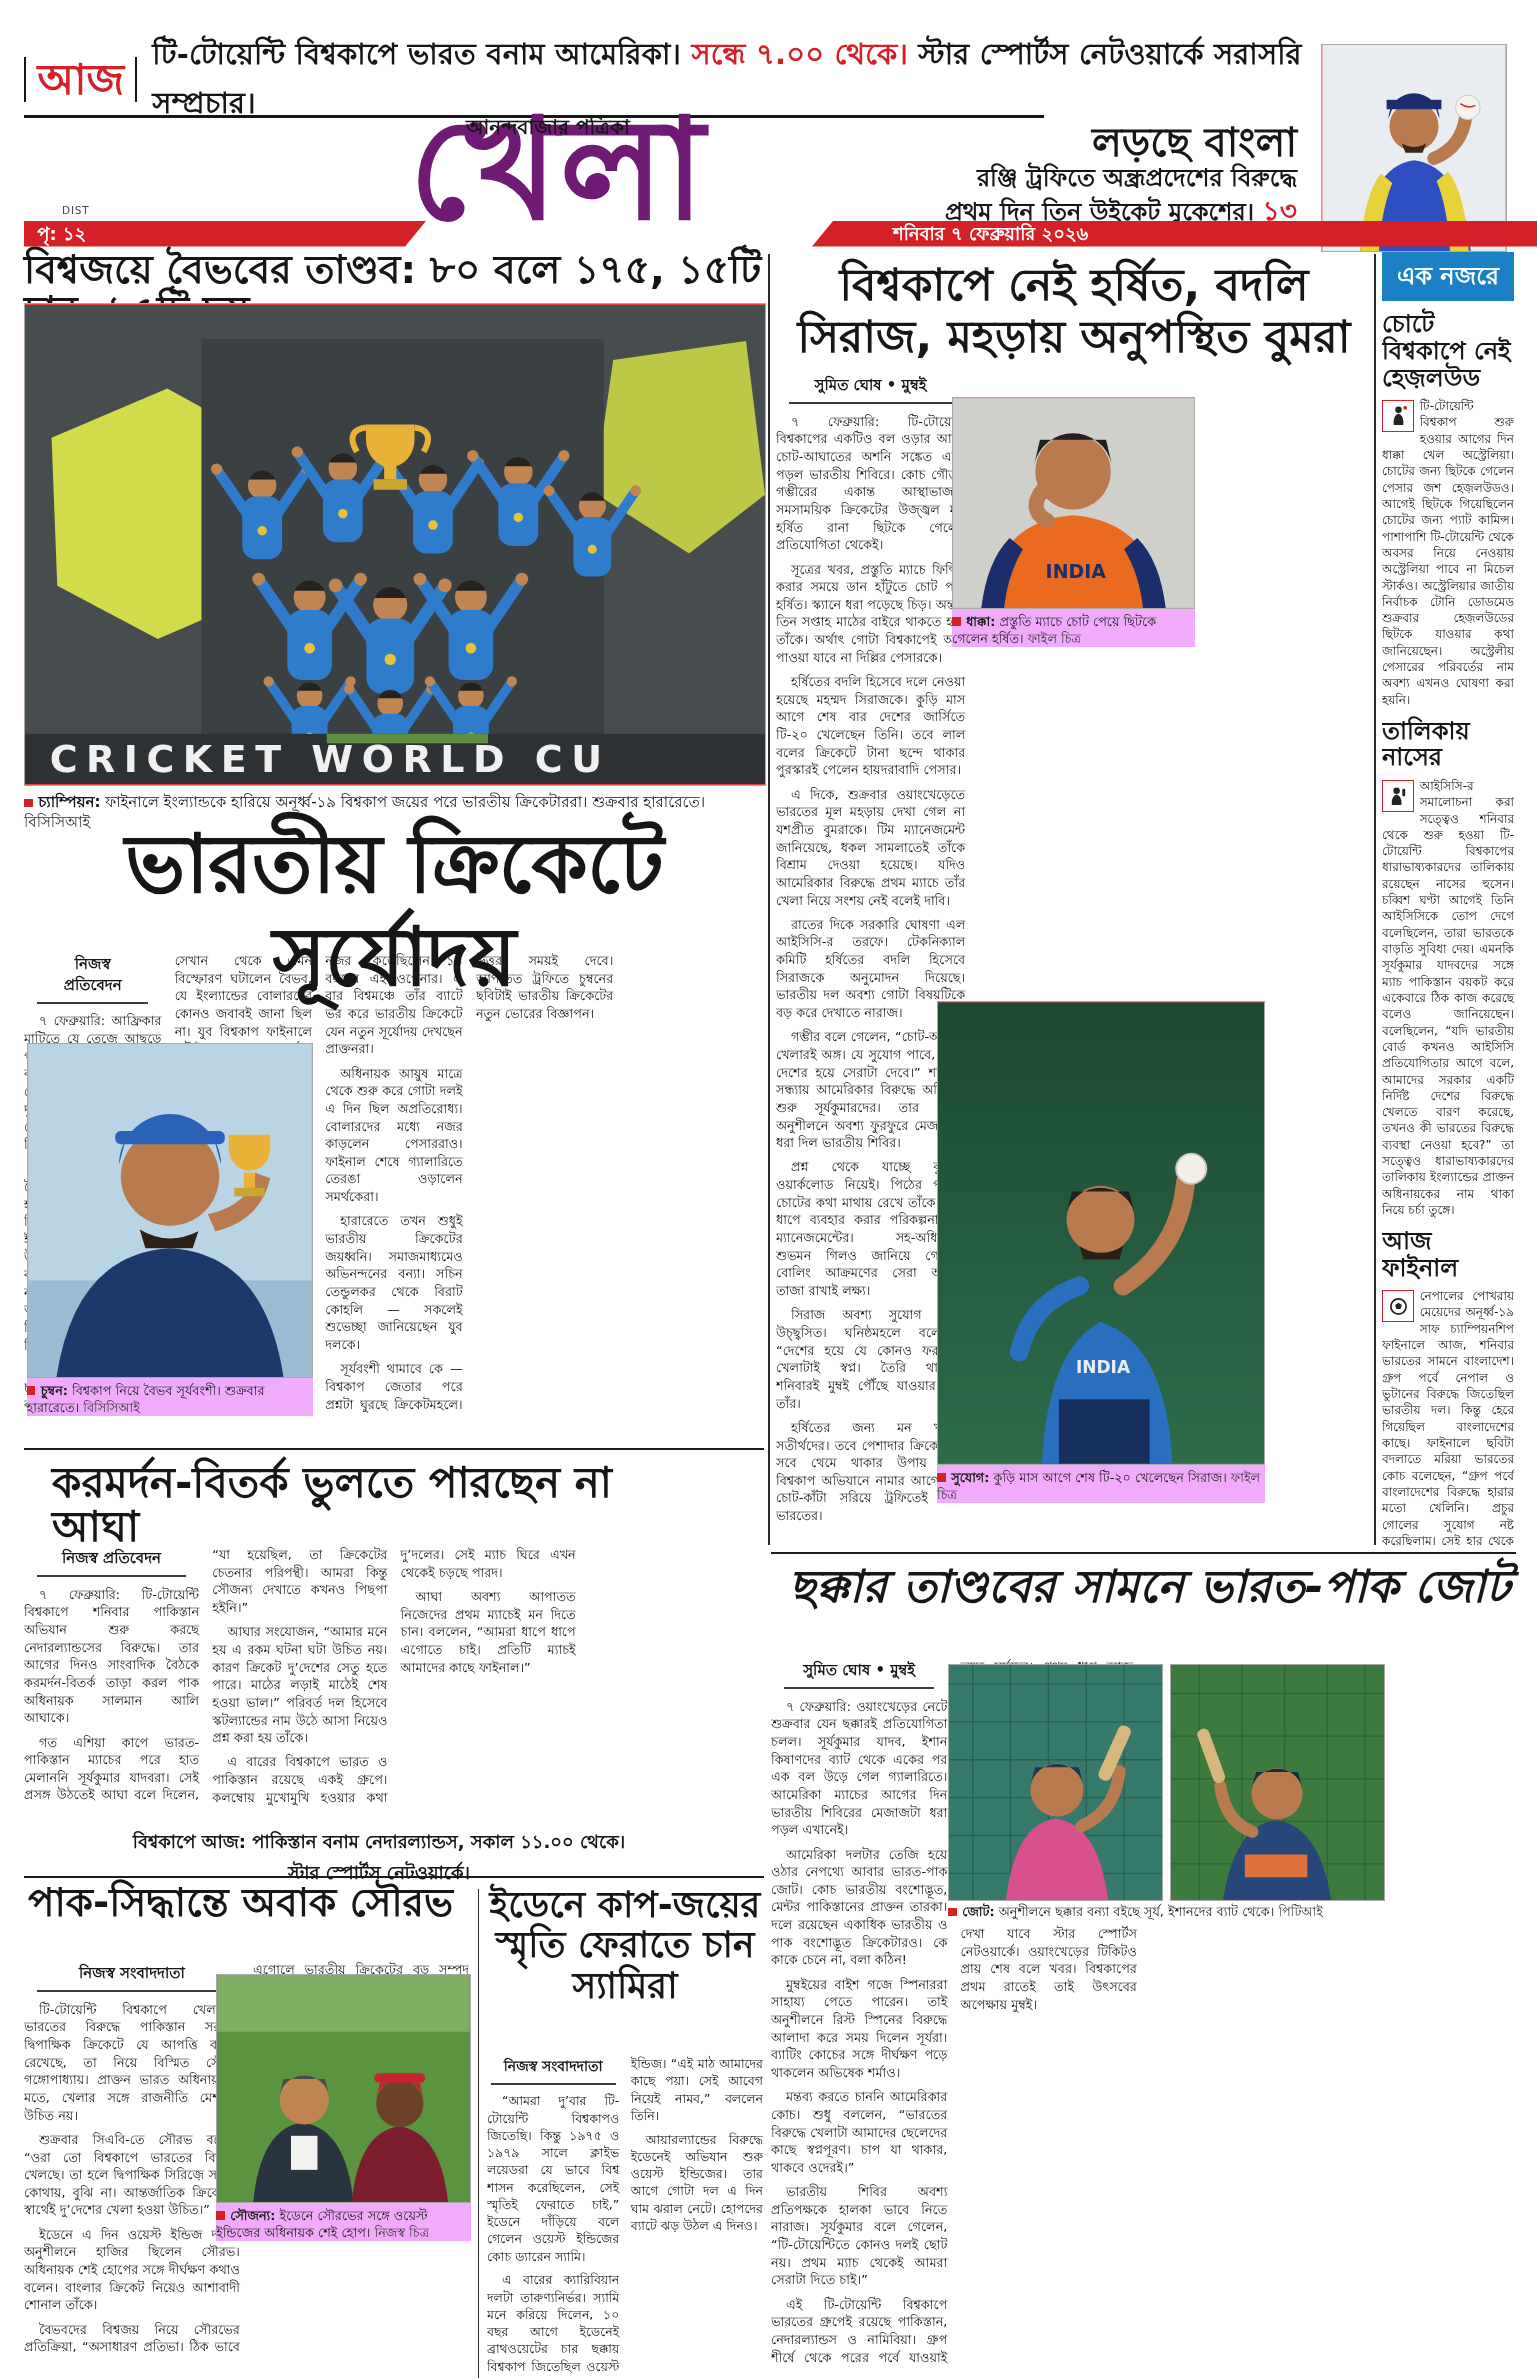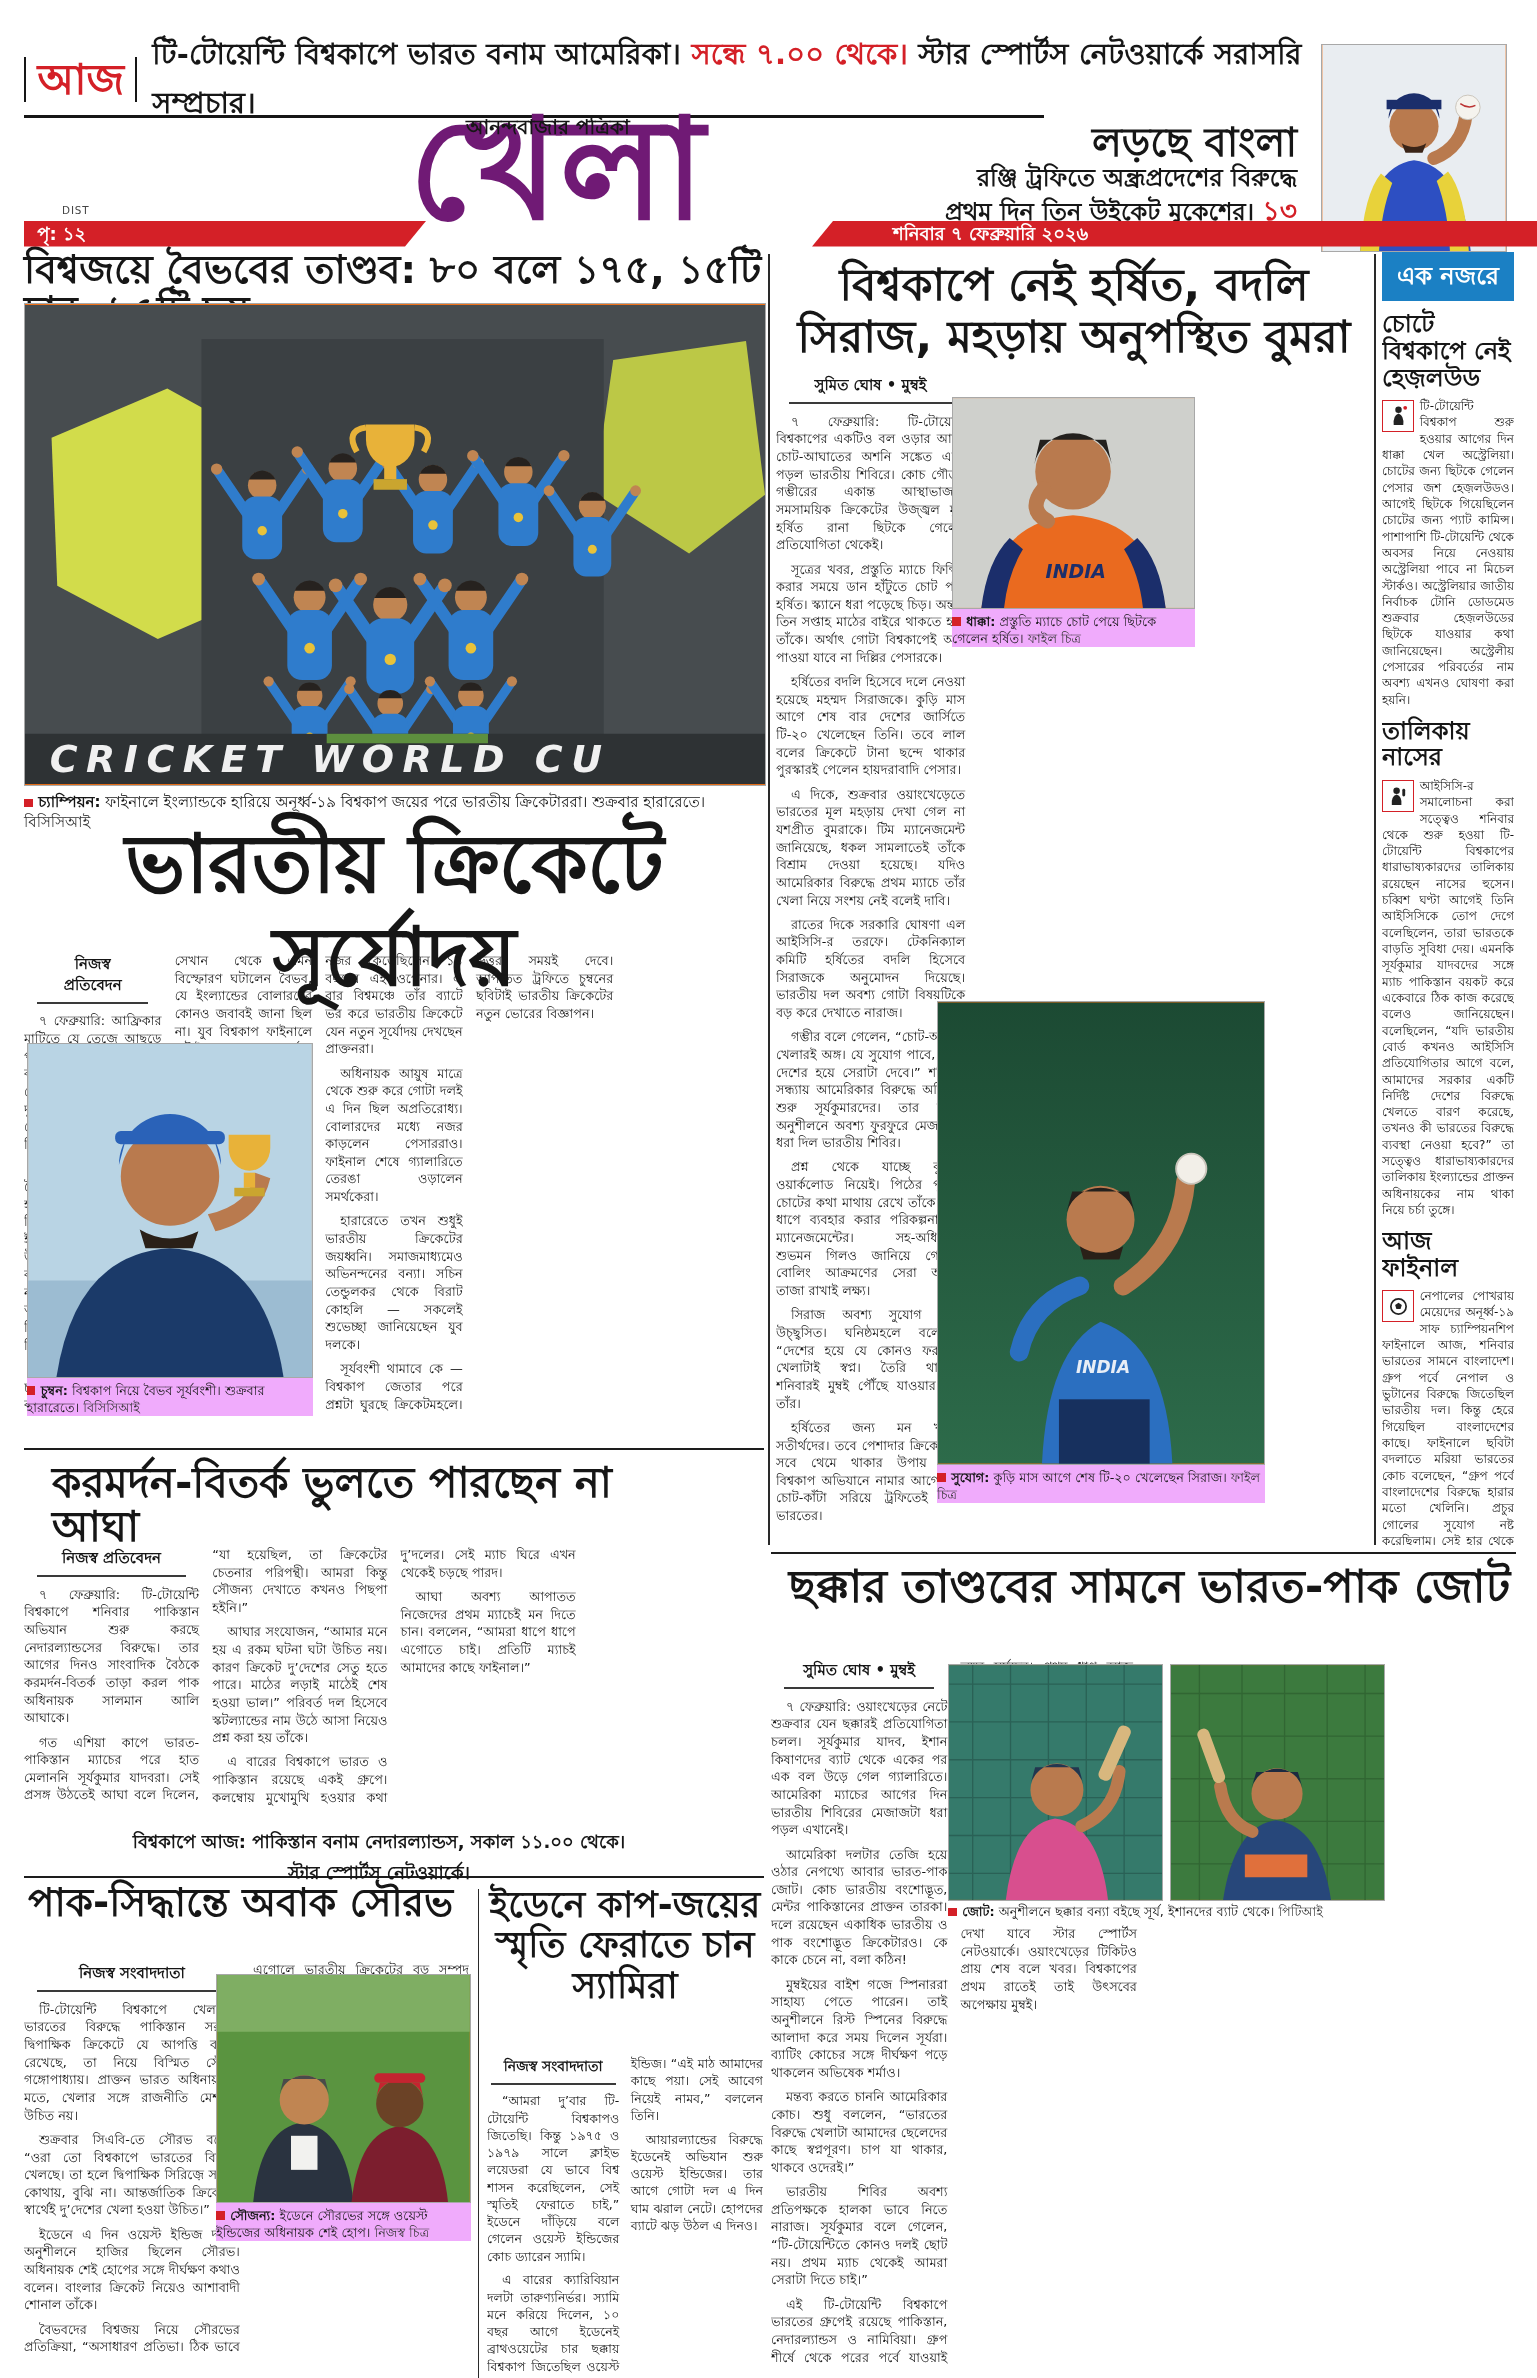--- a/index.html
+++ b/index.html
@@ -30,21 +30,21 @@
   .strip-headline{left:24px;top:250px;width:740px;font-size:39px;font-weight:bold;line-height:1.05;}
   
   .byline{text-align:center;font-weight:bold;font-size:15px;padding:1.9px 7.6px 6.6px;border-bottom:2.8px double #3a3a3a;margin:0 13.2px 8.5px;}
   .flow p{margin:0 0 6.6px;text-indent:15px;}
   .article{font-size:12.8px;line-height:1.38;text-align:justify;column-fill:auto;overflow:hidden;}
   .caption{font-size:15px;line-height:1.3;}
   .caption .sq{display:inline-block;width:8.5px;height:8.5px;background:#d42027;margin-right:5.7px;}
   .caption b{font-weight:bold;}
   .caption i{font-style:normal;color:#333;}
   .smallcap{font-size:12.8px;line-height:1.32;}
-  .ph{border:0.9px solid #a8a8a8;overflow:hidden;background:#f97316;font-style:italic;}
+  .ph{border:0.9px solid #a8a8a8;overflow:hidden;background:#ef4444;}
   .photobox{background:#fff;}
   
   .lead-photo{left:24px;top:303px;width:740px;height:481px;}
   .lead-caption{left:24px;top:793px;width:740px;}
   .lead-headline{left:24px;top:818px;width:740px;font-size:81px;font-weight:bold;text-align:center;line-height:1.15;letter-spacing:-0.9px;}
   .lead-article{left:24px;top:952px;width:740px;height:475px;column-count:5;column-gap:13.2px;}
   .inset{left:26.5px;top:1043px;width:286px;z-index:2;}
   .inset .ph{width:284px;height:333px;}
   
   .mid-headline{left:776px;top:259px;width:596px;font-size:44px;font-weight:bold;text-align:center;line-height:1.18;}
@@ -60,21 +60,21 @@
   .sb-title{font-size:24px;font-weight:bold;line-height:1.12;margin:9.5px 0 6.6px;}
   .sb-body{font-size:12px;line-height:1.36;text-align:justify;}
   .sb-ico{float:left;width:30px;height:30px;border:1.4px solid #d42027;margin:1.9px 5.7px 1.9px 0;display:flex;align-items:center;justify-content:center;}
   
   .hs-headline{left:52px;top:1461px;width:568px;font-size:42px;font-weight:bold;line-height:1.05;}
   .hs-article{left:24px;top:1546px;width:740px;height:274px;column-count:4;column-gap:13.2px;}
   .agha{left:594px;top:1469px;width:170px;z-index:2;}
   .agha .ph{width:168px;height:254px;}
   .match-note{left:114px;top:1828px;width:530px;font-size:18px;font-weight:bold;text-align:center;}
   
-  .sx-headline{left:784px;top:1563px;width:731px;font-size:45px;font-weight:bold;text-align:center;line-height:1.05;}
+  .sx-headline{left:784px;top:1563px;width:731px;font-size:45px;font-weight:bold;text-align:center;line-height:1.05;font-style:italic;}
   .sx-article{left:771px;top:1658px;width:745px;height:720px;column-count:4;column-gap:13.2px;}
   .prac1{left:948px;top:1664px;width:215px;z-index:2;}
   .prac1 .ph{width:213px;height:235px;}
   .prac2{left:1170px;top:1664px;width:215px;z-index:2;}
   .prac2 .ph{width:213px;height:235px;}
   .sx-caption{left:948px;top:1904px;width:435px;background:#fff;z-index:2;padding-bottom:3.8px;}
   
   .sv-headline{left:28px;top:1883px;width:441px;font-size:39px;font-weight:bold;line-height:1.05;}
   .sv-article{left:24px;top:1961px;width:445px;height:417px;column-count:2;column-gap:13.2px;}
   .ganguly{left:216px;top:1974px;width:255px;z-index:2;}

